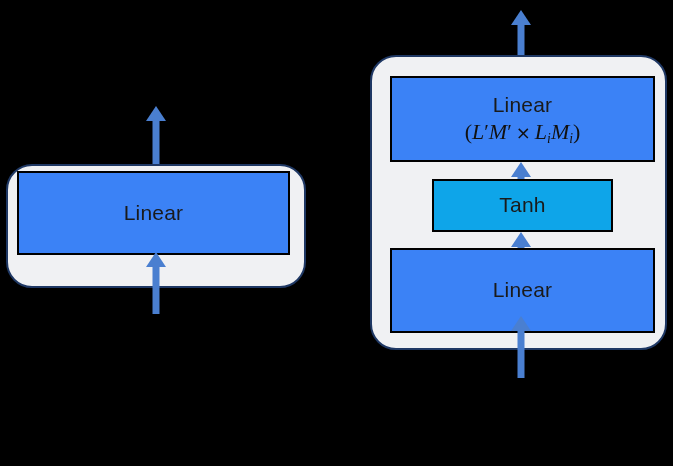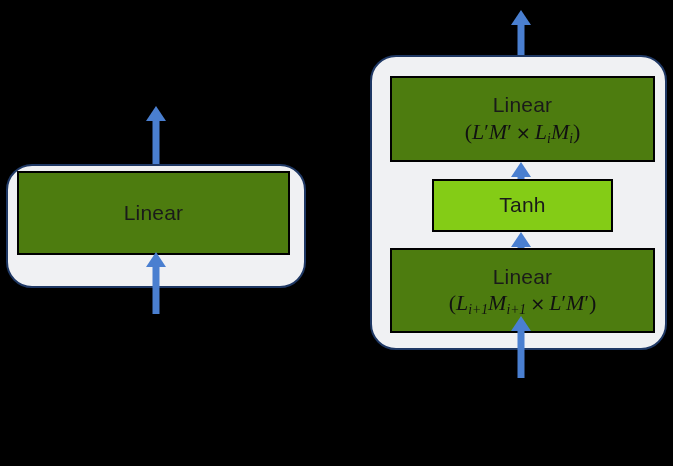--- a/index.html
+++ b/index.html
@@ -37,24 +37,24 @@
     position: absolute;
     box-sizing: border-box;
     border: 2px solid #000000;
     display: flex;
     flex-direction: column;
     align-items: center;
     justify-content: center;
     line-height: 1.08;
   }
   .block.linear {
-    background: #4d7c0f;
+    background: #3b82f6;
   }
   .block.tanh {
-    background: #84cc16;
+    background: #0ea5e9;
     text-align: center;
   }
 
   .block-label {
     font-family: "Liberation Sans", sans-serif;
     font-size: 21px;
     color: #1a1a1a;
     letter-spacing: 0.2px;
   }
   .block-math {
@@ -151,23 +151,20 @@
     <div class="block-label">Tanh</div>
   </div>
 
   <div class="arrow" style="left:510px; top:232px; width:22px; height:18px;">
     <div class="head"></div>
     <div class="shaft" style="top:13px; width:7px; height:5px;"></div>
   </div>
 
   <div class="block linear" style="left:390px; top:248px; width:265px; height:85px;">
     <div class="block-label">Linear</div>
-    <div class="block-math">
-      <span class="paren">(</span><span>L</span><sub>i+1</sub><span>M</span><sub>i+1</sub><span class="times">×</span><span>L</span><span class="prime">′</span><span>M</span><span class="prime">′</span><span class="paren">)</span>
-    </div>
   </div>
 
   <div class="arrow" style="left:510px; top:316px; width:22px; height:62px;">
     <div class="head"></div>
     <div class="shaft" style="top:13px; width:7px; height:49px;"></div>
   </div>
 
 </div>
 
 </body></html>

